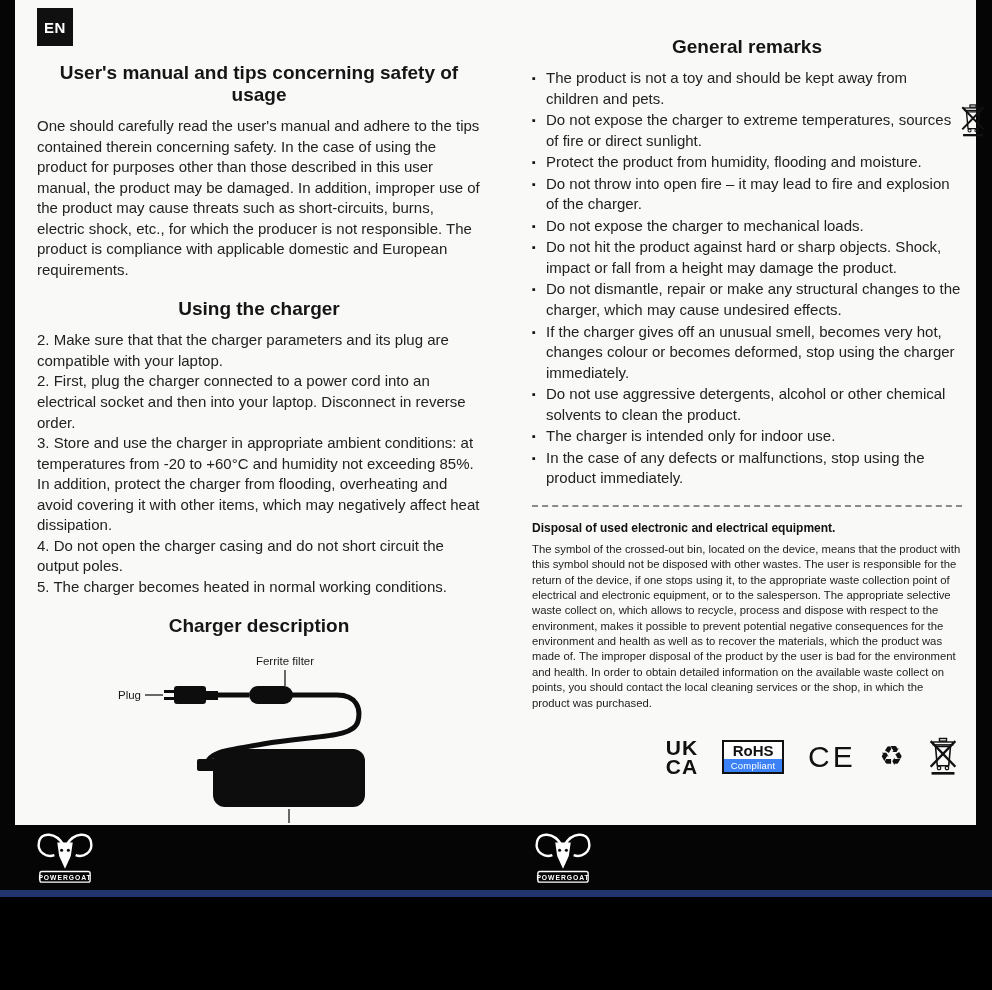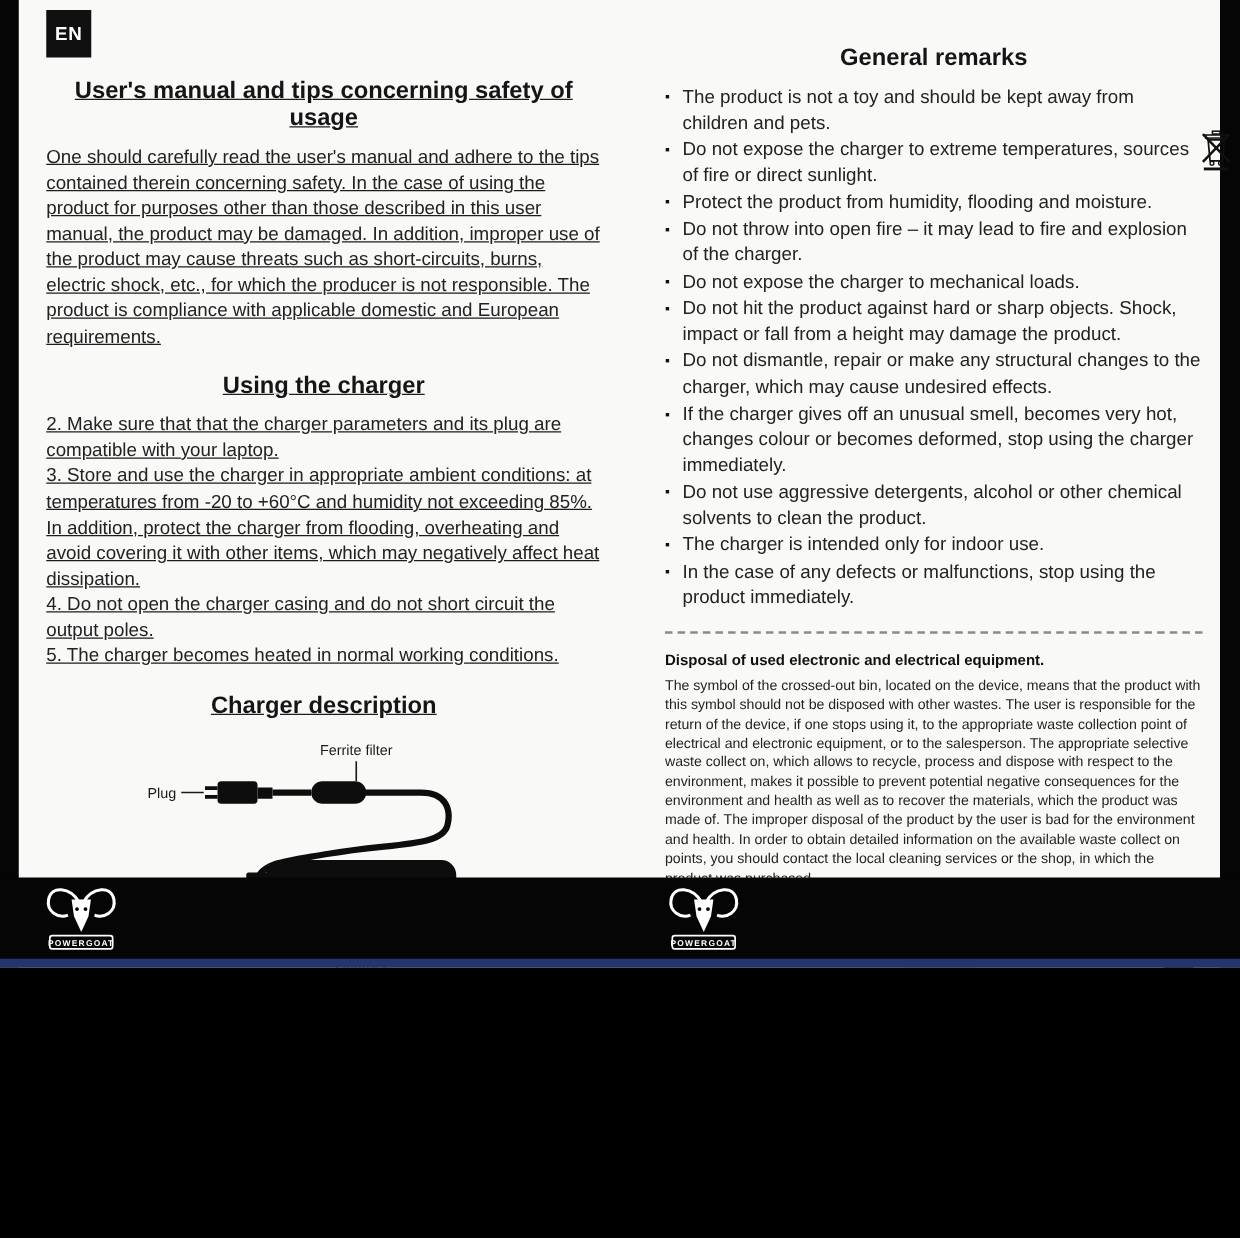--- a/index.html
+++ b/index.html
@@ -4,41 +4,41 @@
 <style>
   html,body{margin:0;padding:0;}
   body{
     width:992px;height:990px;
     background:#000;
     font-family:"Liberation Sans","DejaVu Sans",sans-serif;
     color:#1d1d1d;
     -webkit-font-smoothing:antialiased;
   }
   .page{
-    position:relative;width:992px;height:774px;
+    position:relative;width:992px;height:897px;
     background:#f9f9f8;overflow:hidden;
   }
   .scan-edge{position:absolute;top:0;height:100%;background:#050505;}
   .scan-edge.left{left:0;width:15px;}
   .scan-edge.right{right:0;width:16px;}
 
   .lang-badge{
     position:absolute;left:37px;top:8px;width:36px;height:38px;
     background:#101010;color:#fff;display:flex;align-items:center;justify-content:center;
     font-weight:bold;font-size:15px;letter-spacing:.5px;
   }
 
   .col-left{position:absolute;left:37px;top:62px;width:444px;}
   .col-right{position:absolute;left:532px;top:36px;width:430px;}
 
   h2{font-size:19px;font-weight:bold;color:#151515;margin:0 0 10px 0;text-align:center;}
   .col-left h2{margin-top:0;}
   p.body{font-size:15px;line-height:1.37;margin:0 0 6px 0;color:#222;}
   .using-list p{font-size:15px;line-height:1.37;margin:0;color:#222;}
-  .section{margin-bottom:18px;text-decoration:underline;}
+  .section{margin-bottom:18px;}
 
   
   ul.bullets{list-style:none;margin:0;padding:0;}
   ul.bullets li{
     display:flex;font-size:15px;line-height:1.37;color:#222;margin:0 0 1px 0;
   }
   ul.bullets .bullet{
     flex:0 0 14px;font-size:11px;line-height:1.85;color:#111;
   }
   ul.bullets .li-text{flex:1;}
@@ -100,20 +100,21 @@
   <div class="col-left">
     <div class="section">
       <h2>User's manual and tips concerning safety of usage</h2>
       <p class="body">One should carefully read the user's manual and adhere to the tips contained therein concerning safety. In the case of using the product for purposes other than those described in this user manual, the product may be damaged. In addition, improper use of the product may cause threats such as short-circuits, burns, electric shock, etc., for which the producer is not responsible. The product is compliance with applicable domestic and European requirements.</p>
     </div>
 
     <div class="section">
       <h2>Using the charger</h2>
       <div class="using-list">
         <p>2. Make sure that that the charger parameters and its plug are compatible with your laptop.</p>
+        <p>2. First, plug the charger connected to a power cord into an electrical socket and then into your laptop. Disconnect in reverse order.</p>
         <p>3. Store and use the charger in appropriate ambient conditions: at temperatures from -20 to +60°C and humidity not exceeding 85%. In addition, protect the charger from flooding, overheating and avoid covering it with other items, which may negatively affect heat dissipation.</p>
         <p>4. Do not open the charger casing and do not short circuit the output poles.</p>
         <p>5. The charger becomes heated in normal working conditions.</p>
       </div>
     </div>
 
     <div class="section">
       <h2>Charger description</h2>
 
       <svg class="diagram" width="440" height="192" viewBox="0 0 440 192">

